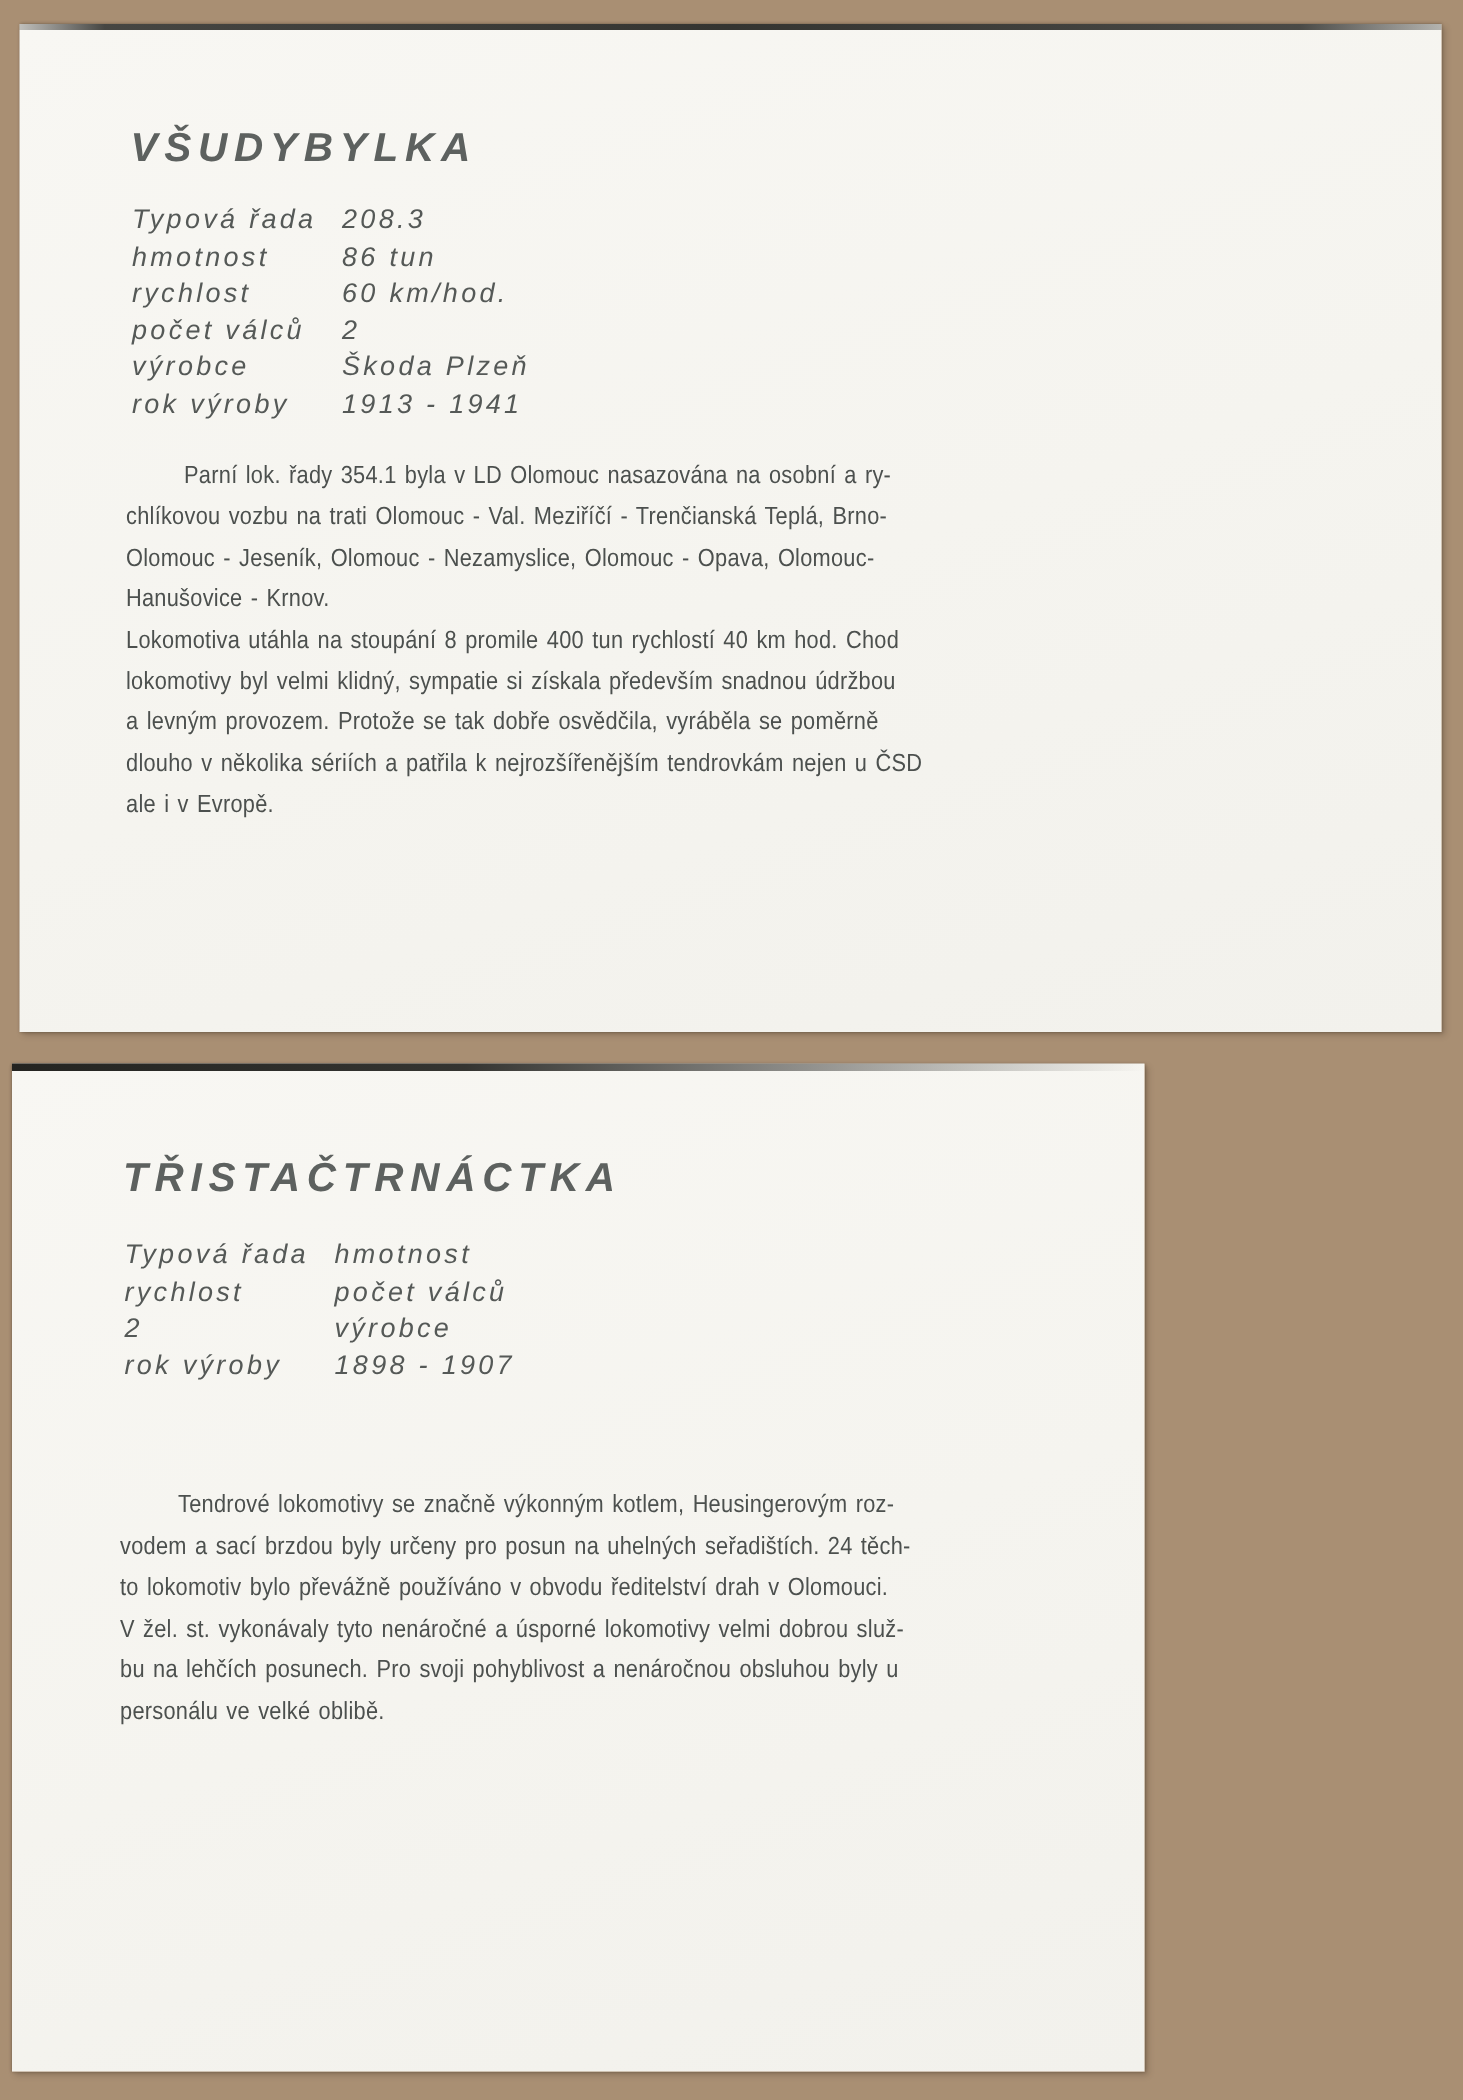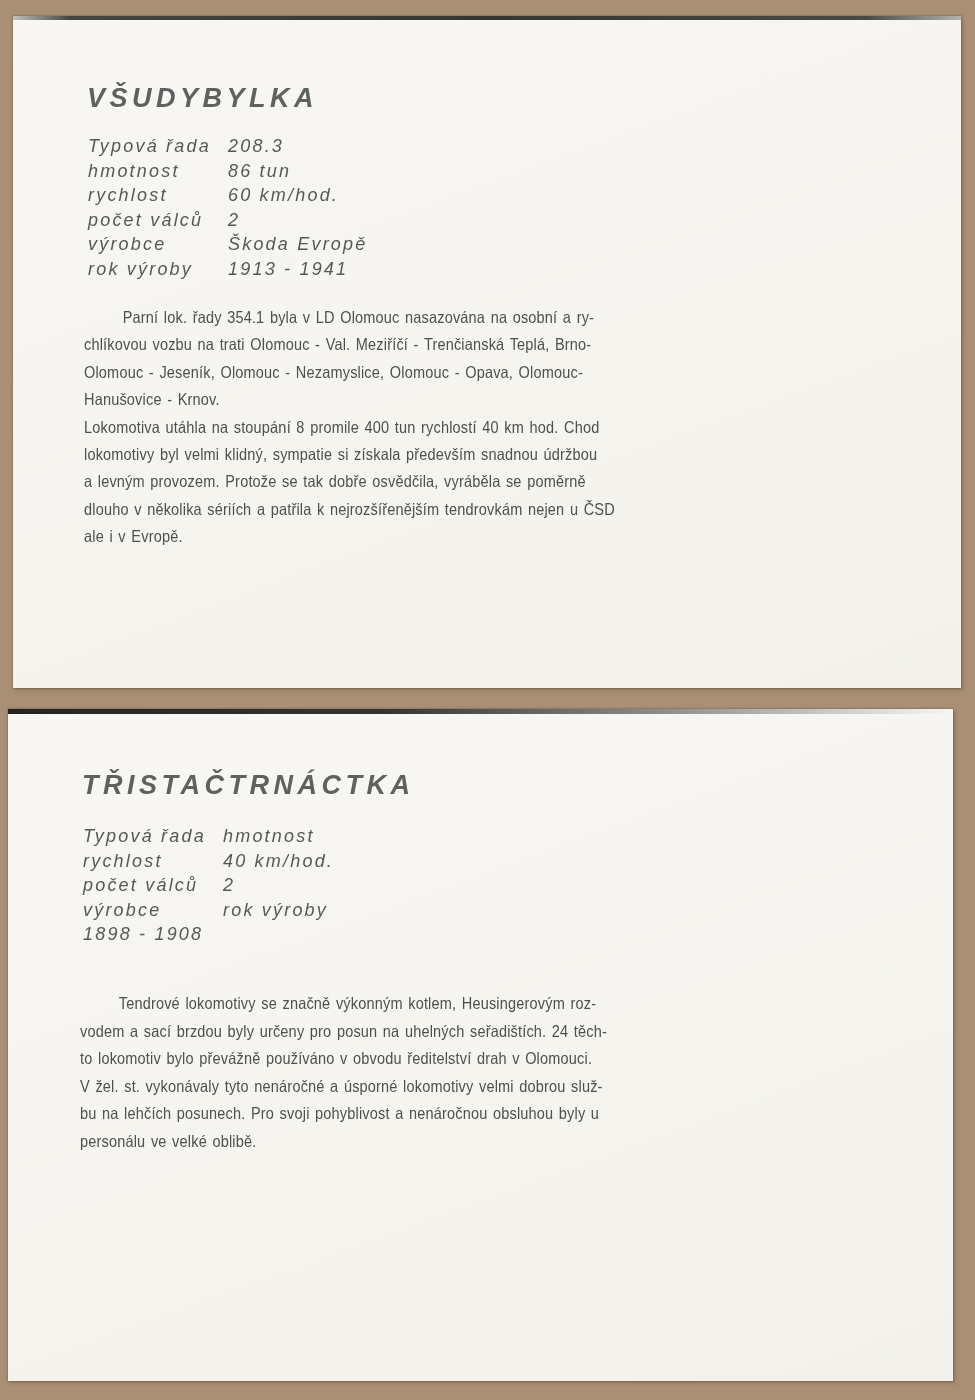--- a/index.html
+++ b/index.html
@@ -91,47 +91,46 @@
   <div class="specs">
     <div class="spec-label">Typová řada</div>
     <div class="spec-value">208.3</div>
     <div class="spec-label">hmotnost</div>
     <div class="spec-value">86 tun</div>
     <div class="spec-label">rychlost</div>
     <div class="spec-value">60 km/hod.</div>
     <div class="spec-label">počet válců</div>
     <div class="spec-value">2</div>
     <div class="spec-label">výrobce</div>
-    <div class="spec-value">Škoda Evropě</div>
+    <div class="spec-value">Škoda Plzeň</div>
     <div class="spec-label">rok výroby</div>
     <div class="spec-value">1913 - 1941</div>
   </div>
   <div class="paragraph">Parní lok. řady 354.1 byla v LD Olomouc nasazována na osobní a ry-
 chlíkovou vozbu na trati Olomouc - Val. Meziříčí - Trenčianská Teplá, Brno-
 Olomouc - Jeseník, Olomouc - Nezamyslice, Olomouc - Opava, Olomouc-
 Hanušovice - Krnov.
 Lokomotiva utáhla na stoupání 8 promile 400 tun rychlostí 40 km hod. Chod
 lokomotivy byl velmi klidný, sympatie si získala především snadnou údržbou
 a levným provozem. Protože se tak dobře osvědčila, vyráběla se poměrně
 dlouho v několika sériích a patřila k nejrozšířenějším tendrovkám nejen u ČSD
 ale i v Evropě.</div>
 </div>
 
-<div id="card-2" class="card" style="left:8px; top:709px; width:945px; height:672px;">
+<div id="card-2" class="card" style="left:8px; top:709px; width:755px; height:672px;">
   <div class="card-title">TŘISTAČTRNÁCTKA</div>
   <div class="specs">
     <div class="spec-label">Typová řada</div>
     <div class="spec-label">hmotnost</div>
     <div class="spec-label">rychlost</div>
-    <div class="spec-value">40 km/hod.</div>
     <div class="spec-label">počet válců</div>
     <div class="spec-value">2</div>
     <div class="spec-label">výrobce</div>
     <div class="spec-label">rok výroby</div>
-    <div class="spec-value">1898 - 1908</div>
+    <div class="spec-value">1898 - 1907</div>
   </div>
   <div class="paragraph">Tendrové lokomotivy se značně výkonným kotlem, Heusingerovým roz-
 vodem a sací brzdou byly určeny pro posun na uhelných seřadištích. 24 těch-
 to lokomotiv bylo převážně používáno v obvodu ředitelství drah v Olomouci.
 V žel. st. vykonávaly tyto nenáročné a úsporné lokomotivy velmi dobrou služ-
 bu na lehčích posunech. Pro svoji pohyblivost a nenáročnou obsluhou byly u
 personálu ve velké oblibě.</div>
 </div>
 
 </body></html>

